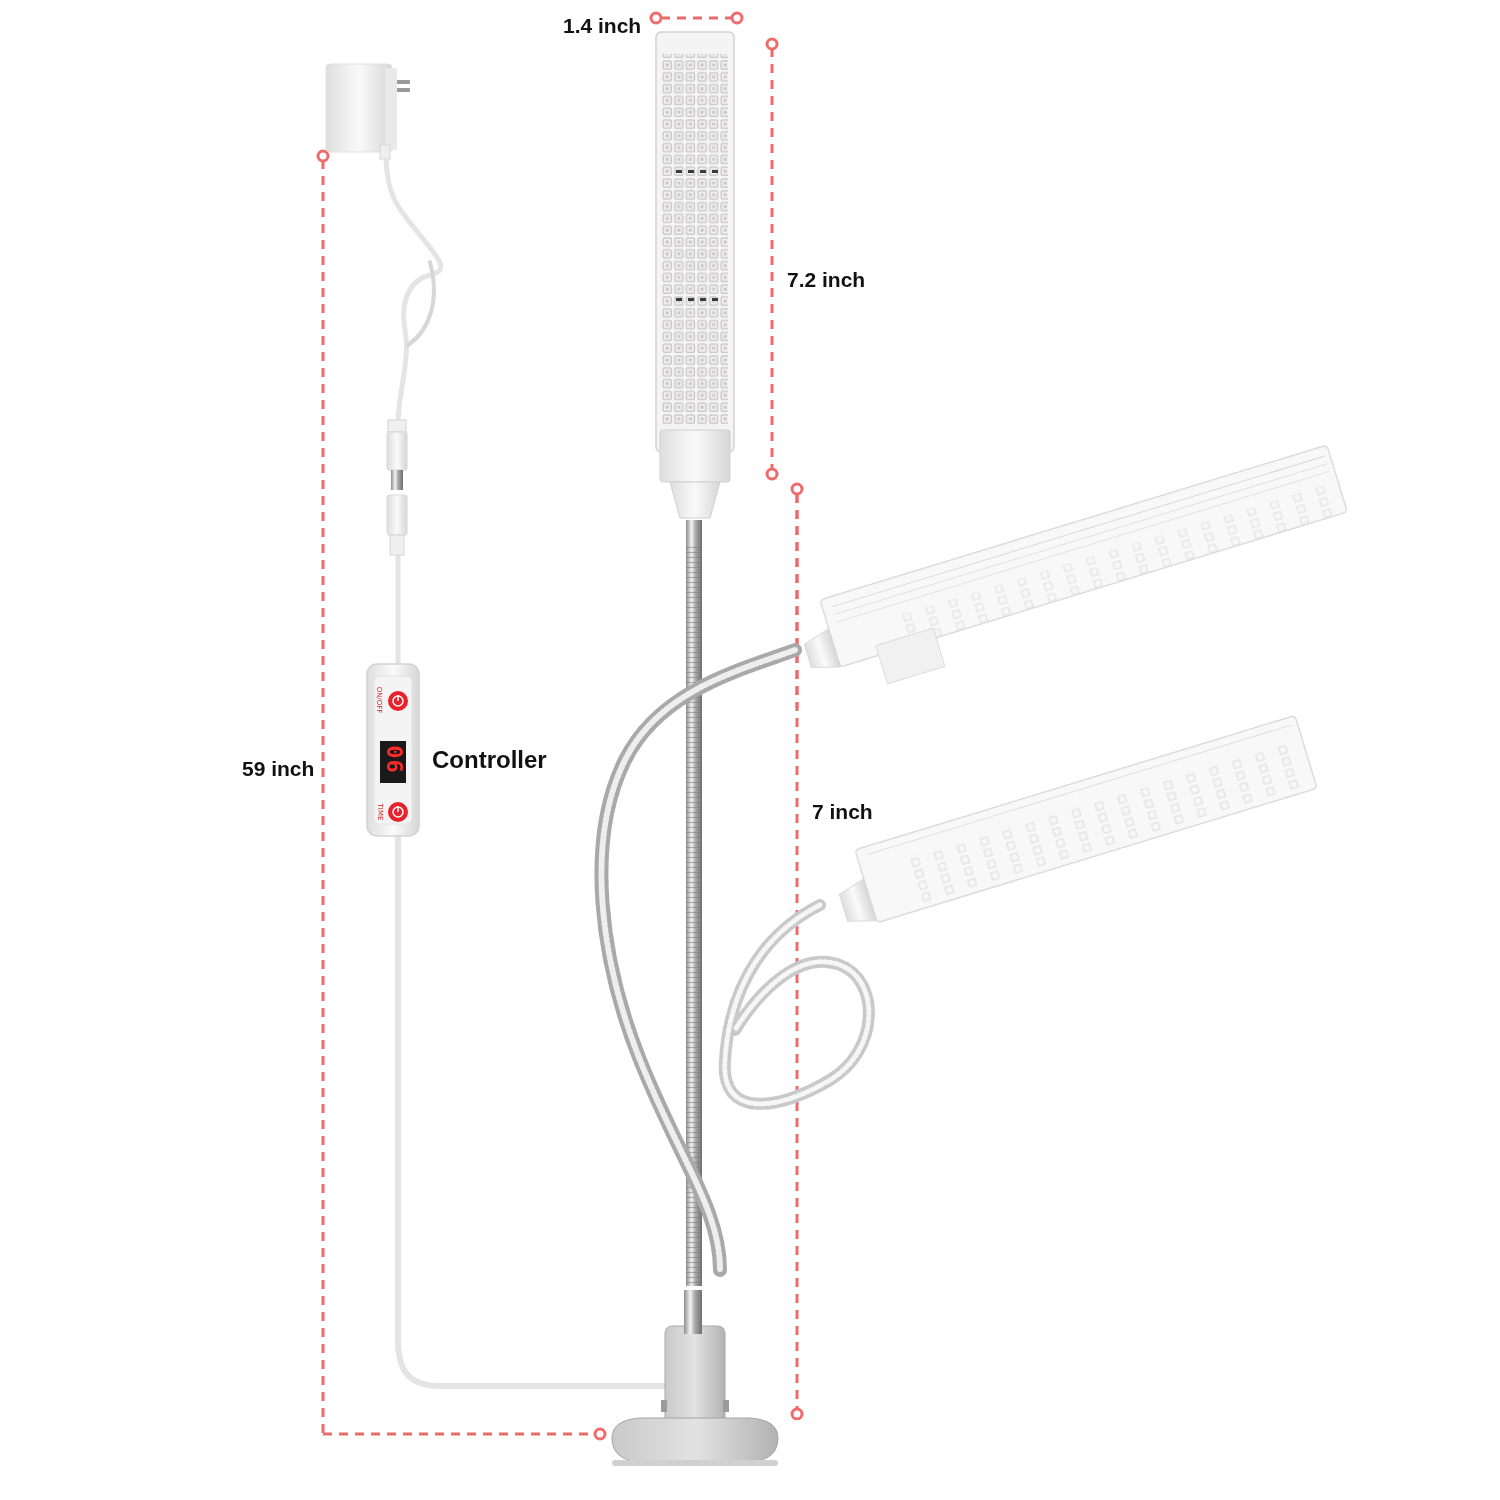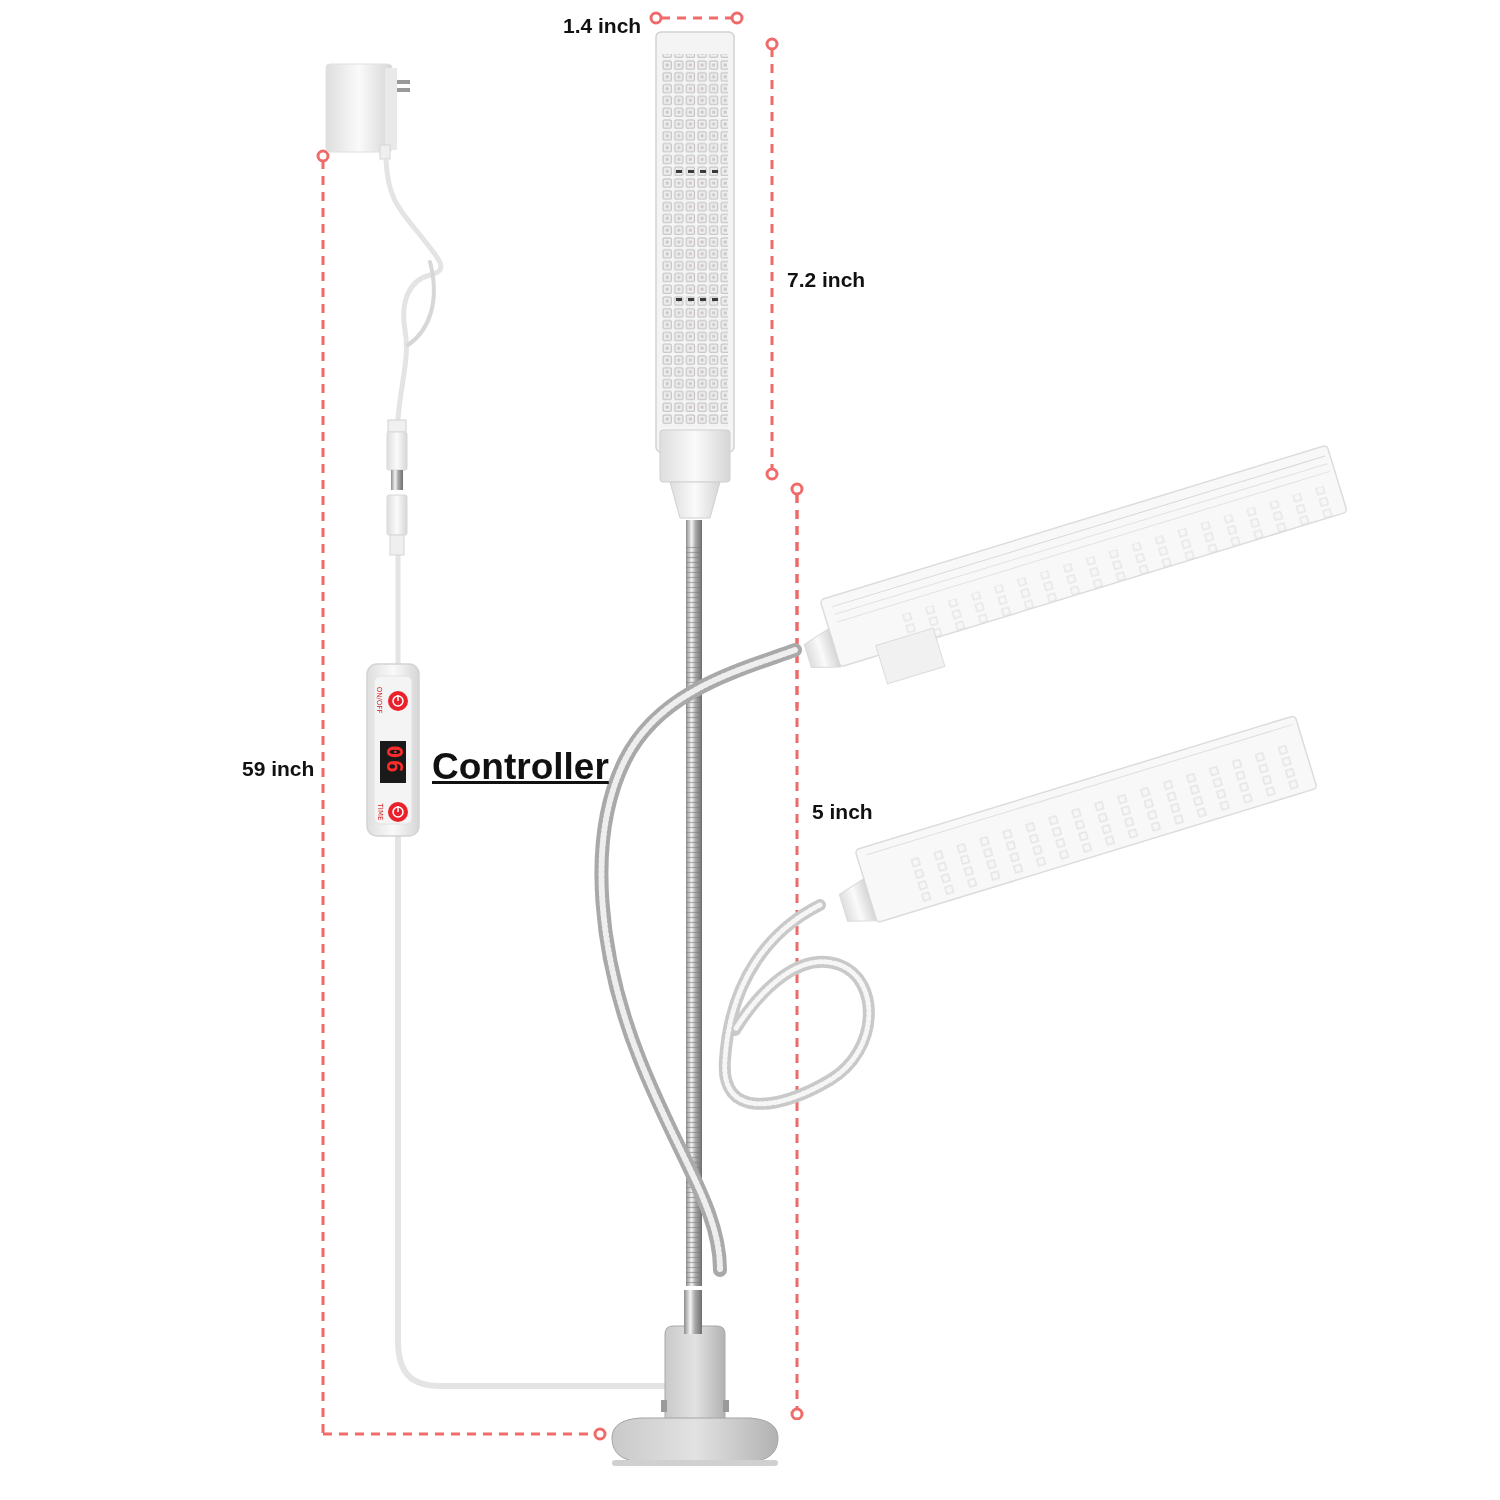--- a/index.html
+++ b/index.html
@@ -2,21 +2,21 @@
 <html><head>
   <meta charset="utf-8">
   <style>
     html, body { margin: 0; padding: 0; background: #ffffff; }
     body { width: 1500px; height: 1500px; position: relative; overflow: hidden;
            font-family: "Liberation Sans", sans-serif; }
     .stage { position: absolute; left: 0; top: 0; width: 1500px; height: 1500px; }
     .label { position: absolute; font-weight: bold; color: #111111; white-space: nowrap;
              font-family: "Liberation Sans", sans-serif; }
     .dim { font-size: 21px; }
-    .ctrl-label { font-size: 37px; text-decoration: underline; }
+    .ctrl-label { font-size: 24px; }
     svg { position: absolute; left: 0; top: 0; }
     .seg { position: absolute; font-family: "DejaVu Sans Mono", monospace; font-weight: bold;
            color: #ff2a2a; font-size: 22px; transform: rotate(90deg); letter-spacing: 1px; }
     .btn-label { position: absolute; font-size: 7px; color: #d02020; transform: rotate(90deg);
                  font-family: "DejaVu Sans", sans-serif; white-space: nowrap; }
   </style>
 </head>
 <body>
 
 <div class="stage">
@@ -179,17 +179,17 @@
 
   <div class="seg" style="left:380px;top:747px;">06</div>
 
   <div style="position:absolute;left:388px;top:802px;width:20px;height:20px;border-radius:50%;">
     
   </div>
   <span class="btn-label" style="left:372px;top:808px;">TIME</span>
 
   <div class="label dim" style="left:563px;top:14px;">1.4 inch</div>
   <div class="label dim" style="left:787px;top:268px;">7.2 inch</div>
-  <div class="label dim" style="left:812px;top:800px;">5 inch</div>
+  <div class="label dim" style="left:812px;top:800px;">7 inch</div>
   <div class="label dim" style="left:242px;top:757px;">59 inch</div>
   <div class="label ctrl-label" style="left:432px;top:746px;">Controller</div>
 
 </div>
 
 </body></html>

